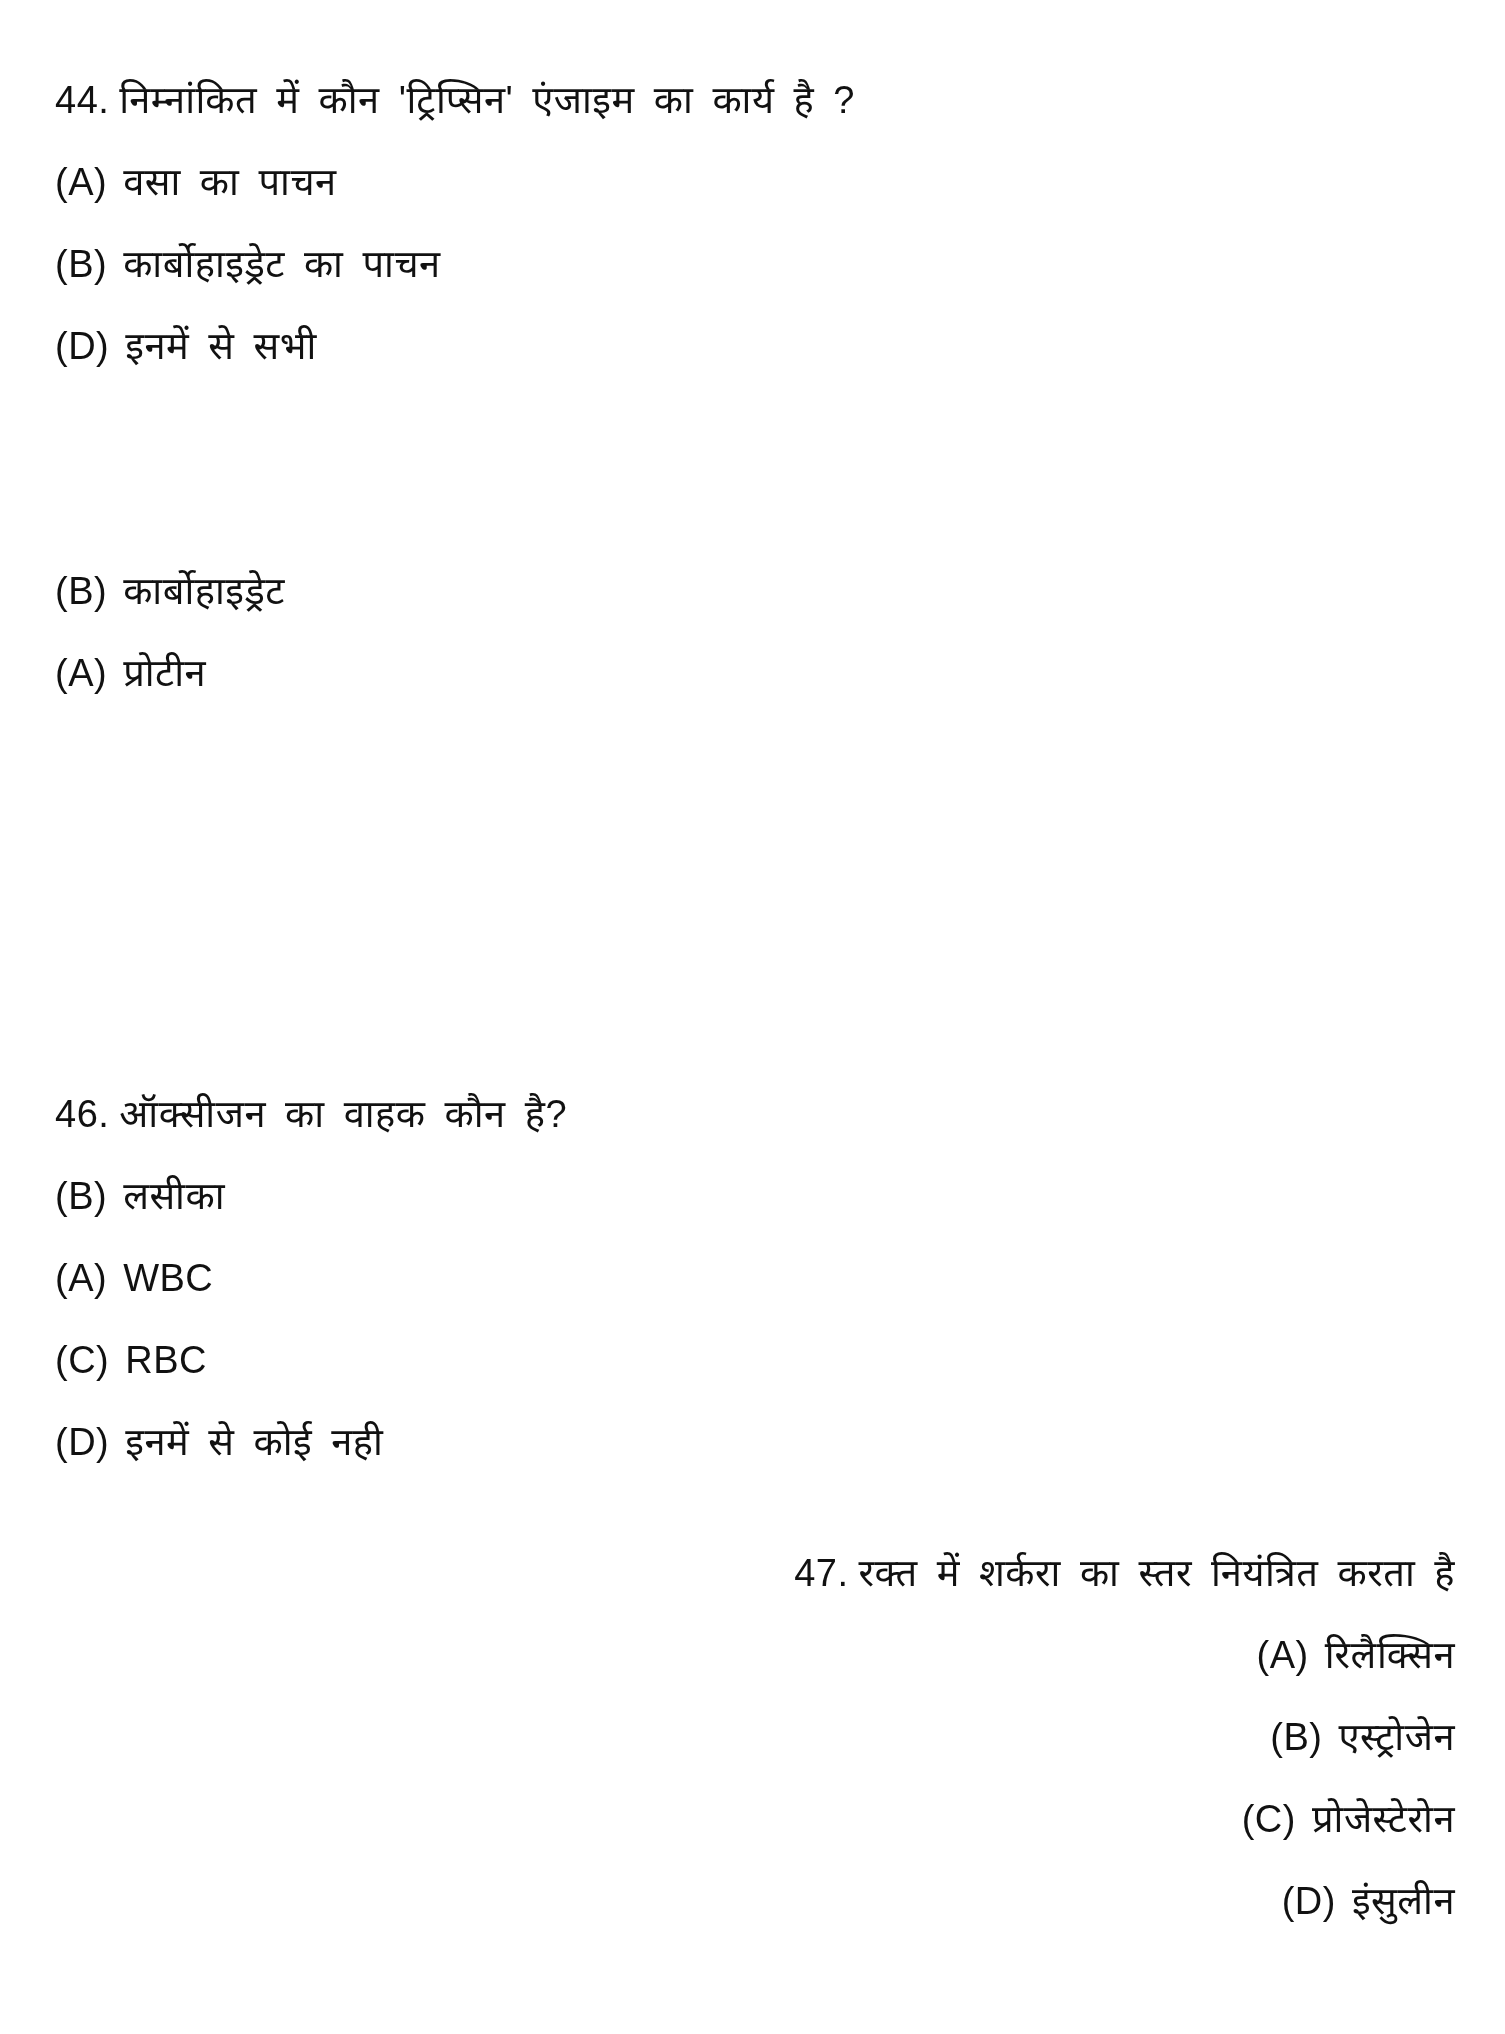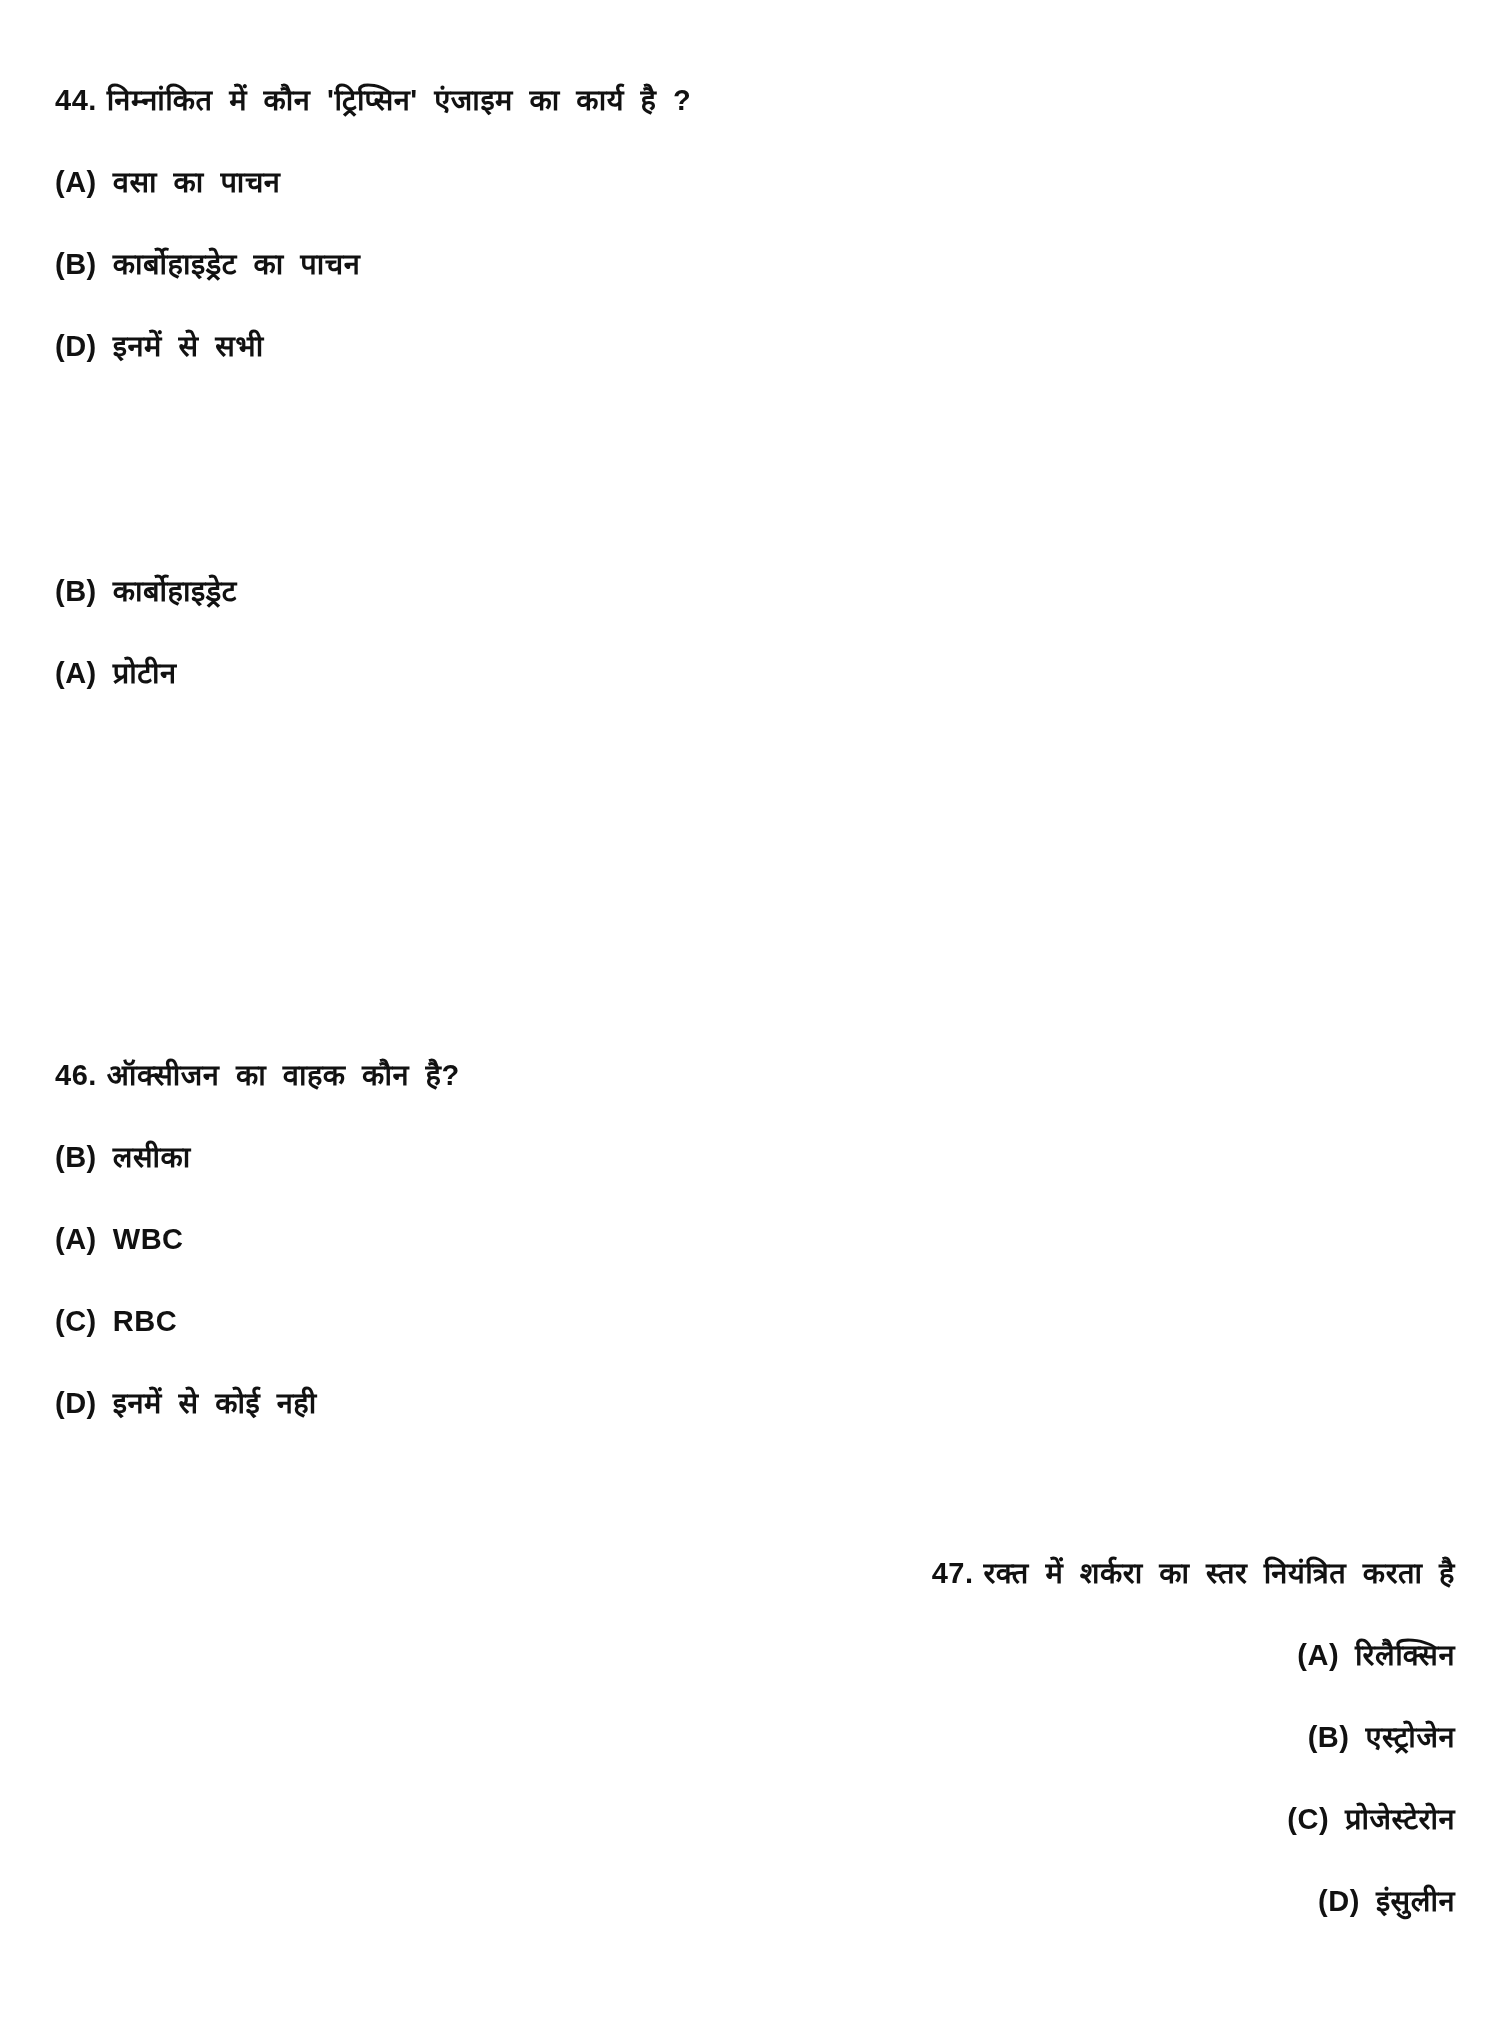--- a/index.html
+++ b/index.html
@@ -23,24 +23,23 @@
       height: 2034px;
     }
     .question-block {
       position: absolute;
       left: 55px;
       width: 1400px;
     }
     .line {
       height: 82px;
       line-height: 82px;
-      font-size: 29px;
+      font-size: 38px;
       white-space: nowrap;
       letter-spacing: 0.5px;
-      font-weight: bold;
     }
     .q-num {
       display: inline-block;
       margin-right: 10px;
     }
     .opt-letter {
       display: inline-block;
       margin-right: 16px;
     }
     .q-text, .opt-text {
@@ -70,21 +69,21 @@
 
   <div class="question-block" style="top:550px;">
     <div class="line">
       <span class="opt-letter">(B)</span><span class="opt-text">कार्बोहाइड्रेट</span>
     </div>
     <div class="line">
       <span class="opt-letter">(A)</span><span class="opt-text">प्रोटीन</span>
     </div>
   </div>
 
-  <div class="question-block" style="top:1034px;">
+  <div class="question-block" style="top:1073px;">
     <div class="line">
       <span class="q-num">46.</span><span class="q-text">ऑक्सीजन का वाहक कौन है?</span>
     </div>
     <div class="line">
       <span class="opt-letter">(B)</span><span class="opt-text">लसीका</span>
     </div>
     <div class="line">
       <span class="opt-letter">(A)</span><span class="opt-text">WBC</span>
     </div>
     <div class="line">

